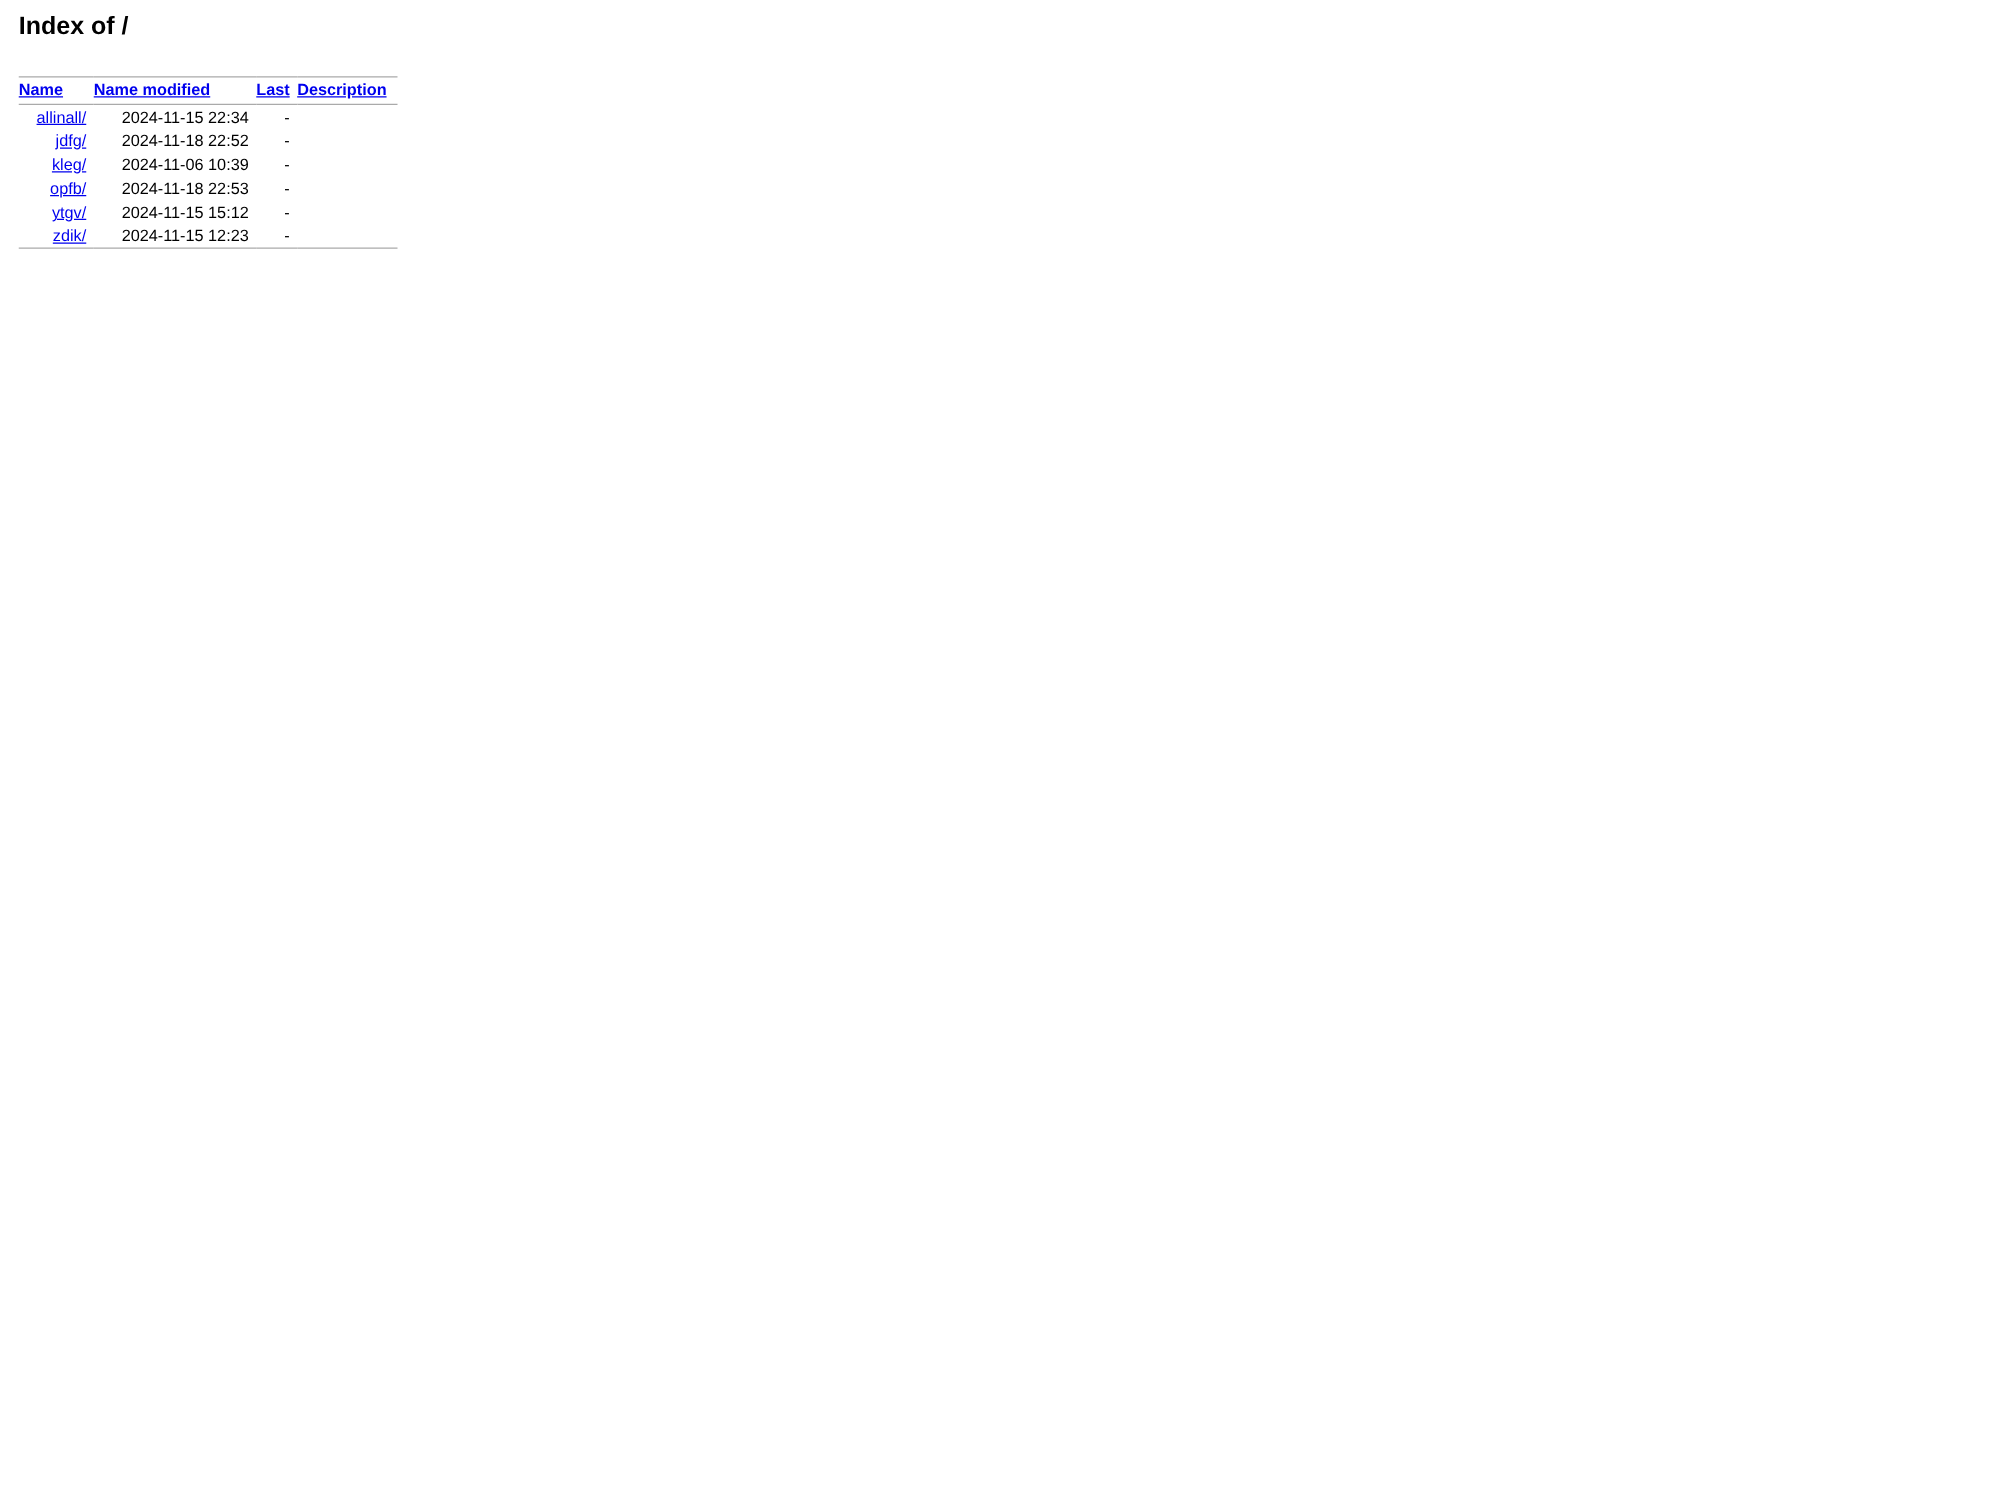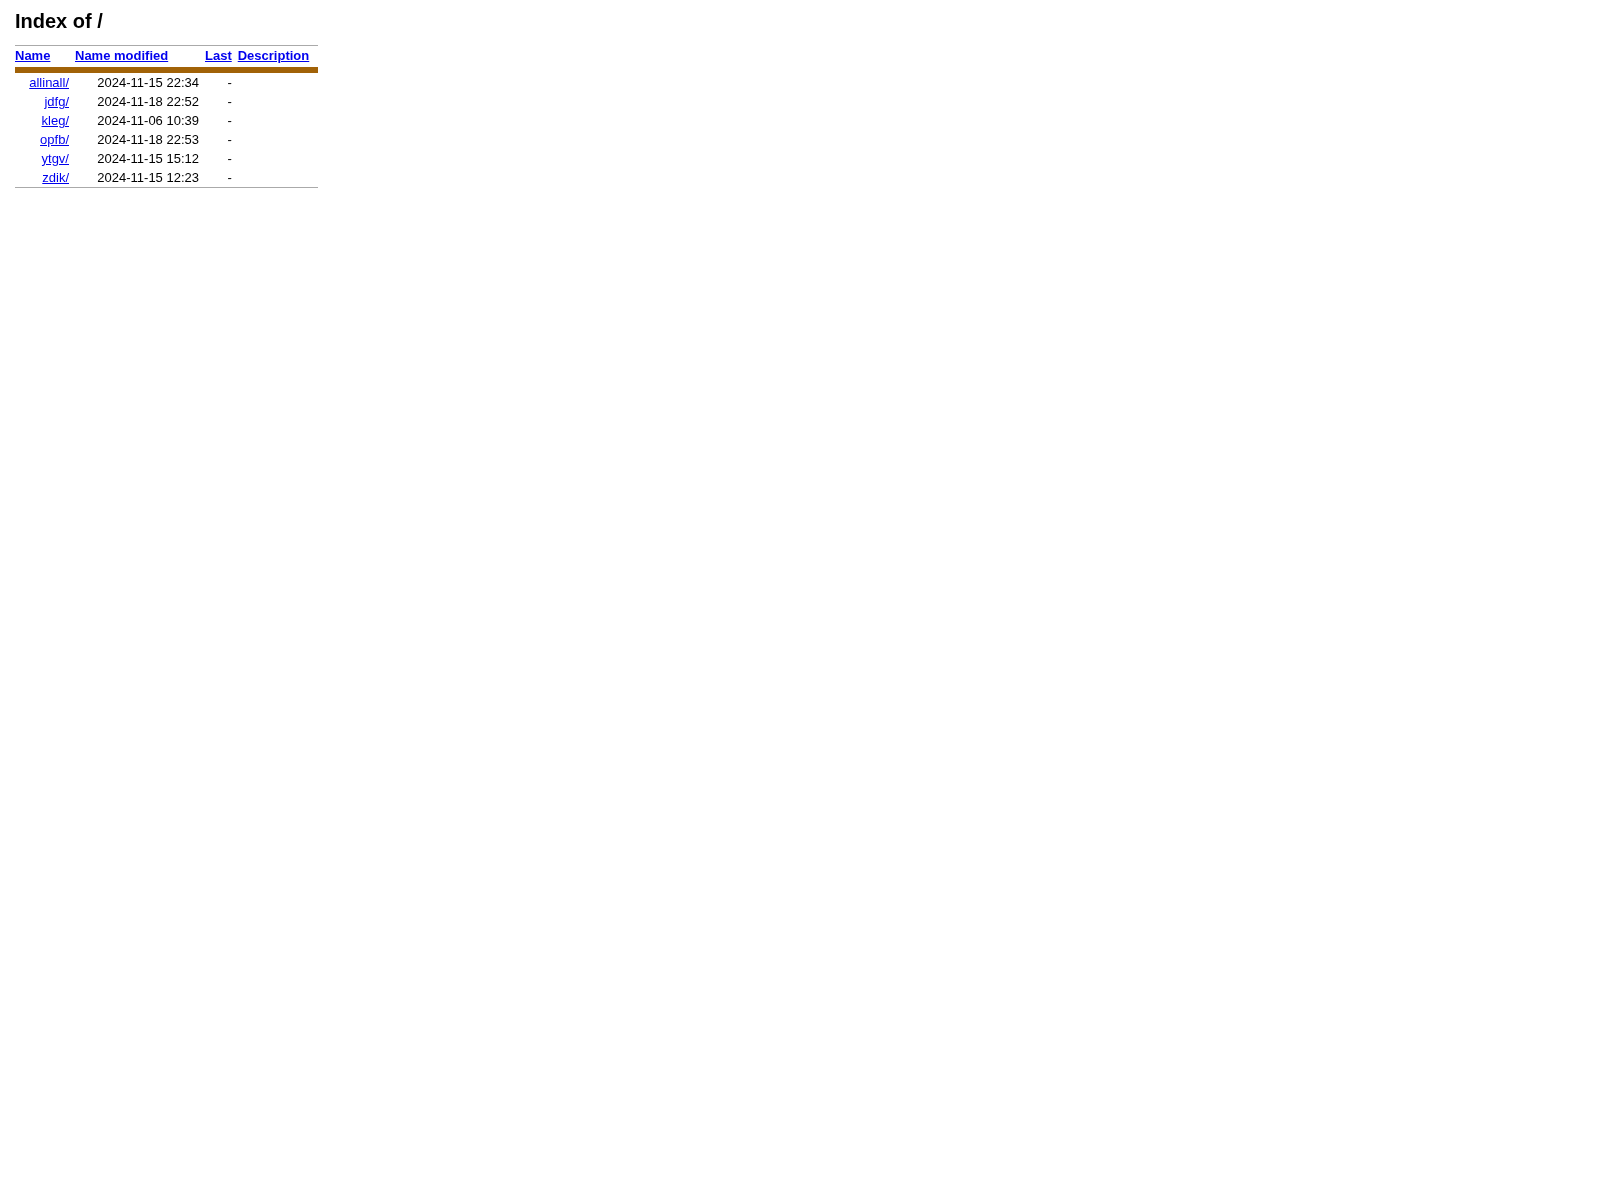--- a/index.html
+++ b/index.html
@@ -10,35 +10,35 @@
     body {
       font-family: sans-serif;
       font-size: 13px;
       background: #fff;
       color: #000;
       padding: 10px 15px;
     }
     h1 {
       font-size: 20px;
       font-weight: bold;
-      margin-bottom: 12px;
+      margin-bottom: 28px;
     }
     table {
       border-collapse: collapse;
       min-width: 240px;
     }
     thead tr th {
       text-align: left;
       padding: 2px 6px 4px 0;
       border-top: 1px solid #aaa;
       border-bottom: 1px solid #aaa;
     }
     thead tr {
       border-top: 1px solid #aaa;
-      border-bottom: 6px solid #a16207;
+      border-bottom: 1px solid #a16207;
     }
     tbody tr td {
       padding: 2px 6px 2px 0;
       white-space: nowrap;
       text-align: right;
     }
     tfoot tr td {
       border-top: 1px solid #aaa;
       padding-top: 4px;
     }

